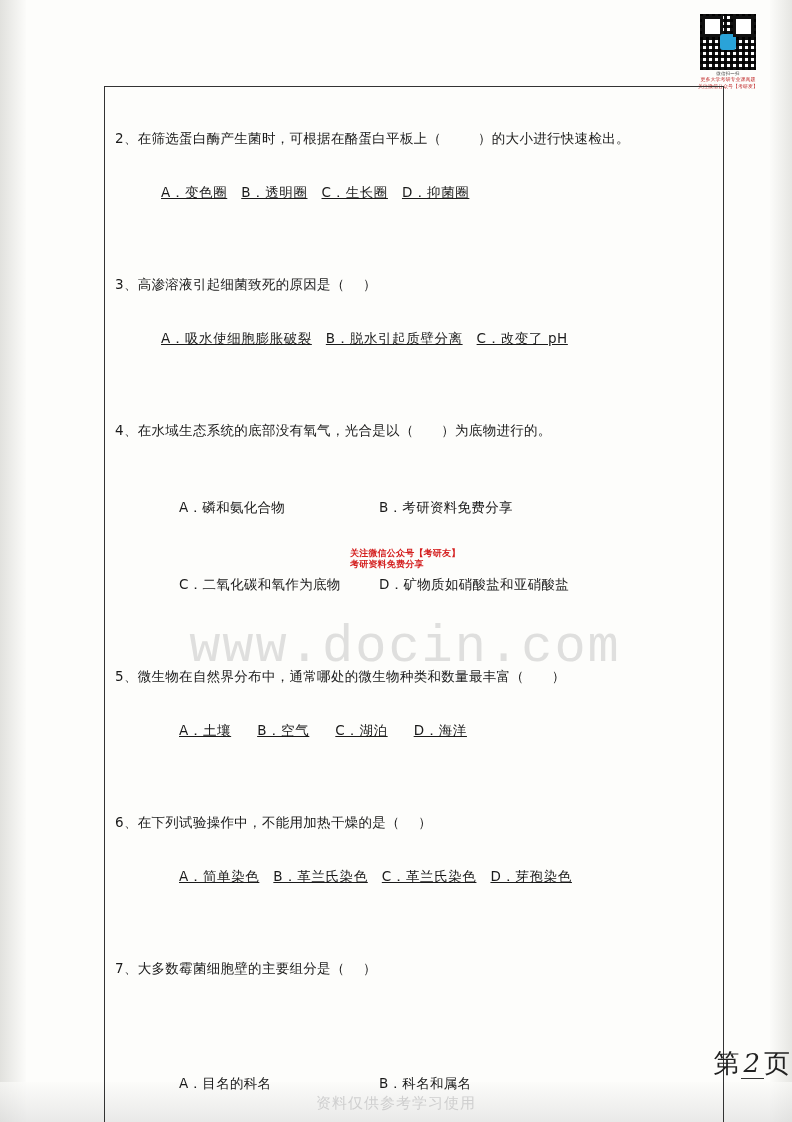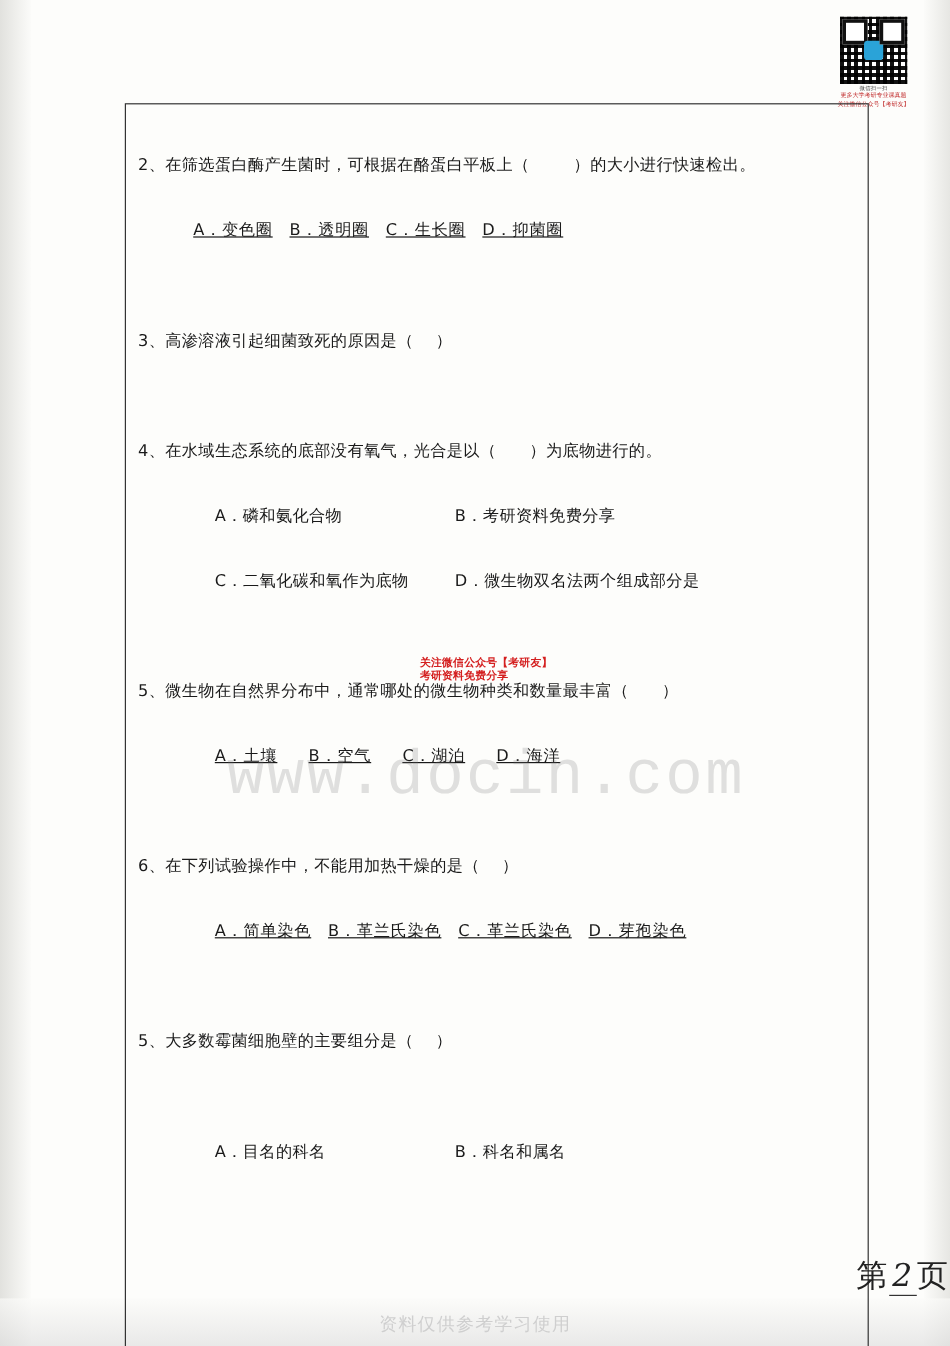--- a/index.html
+++ b/index.html
@@ -121,21 +121,21 @@
     display: inline-block;
     text-decoration: underline;
   }
   .sp-sm { display: inline-block; width: 14px; }
   .sp-md { display: inline-block; width: 26px; }
 
   .twocol {
     display: block;
     padding-left: 64px;
   }
-  .twocol .c1 { display: inline-block; width: 200px; }
+  .twocol .c1 { display: inline-block; width: 200px; margin-top: 23px; }
 
   
   .red-note {
     position: absolute;
     left: 350px;
     top: 548px;
     color: #d41f1f;
     font-size: 9px;
     line-height: 11px;
     font-weight: bold;
@@ -207,40 +207,41 @@
 
   <div class="frame">
 
     <div class="q">
       <span class="stem">2、在筛选蛋白酶产生菌时，可根据在酪蛋白平板上（        ）的大小进行快速检出。</span>
       <span class="opts wide"><span class="opt">A．变色圈</span><span class="sp-sm"></span><span class="opt">B．透明圈</span><span class="sp-sm"></span><span class="opt">C．生长圈</span><span class="sp-sm"></span><span class="opt">D．抑菌圈</span></span>
     </div>
 
     <div class="q">
       <span class="stem">3、高渗溶液引起细菌致死的原因是（    ）</span>
+      <span class="opts wide"><span class="opt">A．吸水使细胞膨胀破裂</span><span class="sp-sm"></span><span class="opt">B．脱水引起质壁分离</span><span class="sp-sm"></span><span class="opt">C．改变了 pH</span></span>
     </div>
 
     <div class="q">
       <span class="stem">4、在水域生态系统的底部没有氧气，光合是以（      ）为底物进行的。</span>
       <span class="twocol"><span class="c1">A．磷和氨化合物</span><span>B．考研资料免费分享</span></span>
-      <span class="twocol"><span class="c1">C．二氧化碳和氧作为底物</span><span>D．微生物双名法两个组成部分是</span></span>
+      <span class="twocol"><span class="c1">C．二氧化碳和氧作为底物</span><span>D．矿物质如硝酸盐和亚硝酸盐</span></span>
     </div>
 
     <div class="q">
       <span class="stem">5、微生物在自然界分布中，通常哪处的微生物种类和数量最丰富（      ）</span>
       <span class="opts"><span class="opt">A．土壤</span><span class="sp-md"></span><span class="opt">B．空气</span><span class="sp-md"></span><span class="opt">C．湖泊</span><span class="sp-md"></span><span class="opt">D．海洋</span></span>
     </div>
 
     <div class="q">
       <span class="stem">6、在下列试验操作中，不能用加热干燥的是（    ）</span>
       <span class="opts"><span class="opt">A．简单染色</span><span class="sp-sm"></span><span class="opt">B．革兰氏染色</span><span class="sp-sm"></span><span class="opt">C．革兰氏染色</span><span class="sp-sm"></span><span class="opt">D．芽孢染色</span></span>
     </div>
 
     <div class="q">
-      <span class="stem">5、大多数霉菌细胞壁的主要组分是（    ）</span>
+      <span class="stem">7、大多数霉菌细胞壁的主要组分是（    ）</span>
     </div>
 
     <div class="q">
       <span class="twocol"><span class="c1">A．目名的科名</span><span>B．科名和属名</span></span>
       
     </div>
 
   </div>
 
   <div class="red-note">

